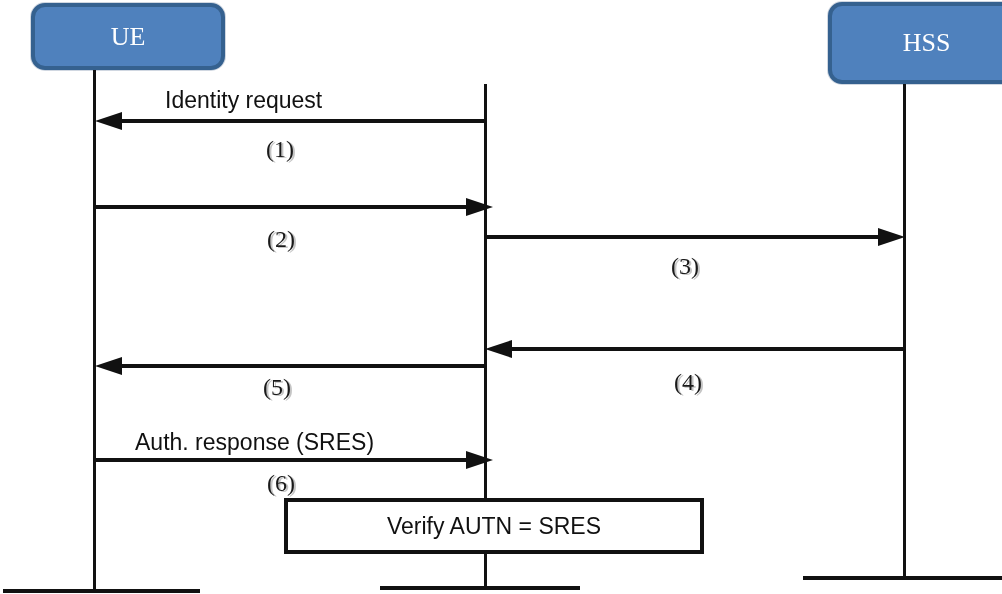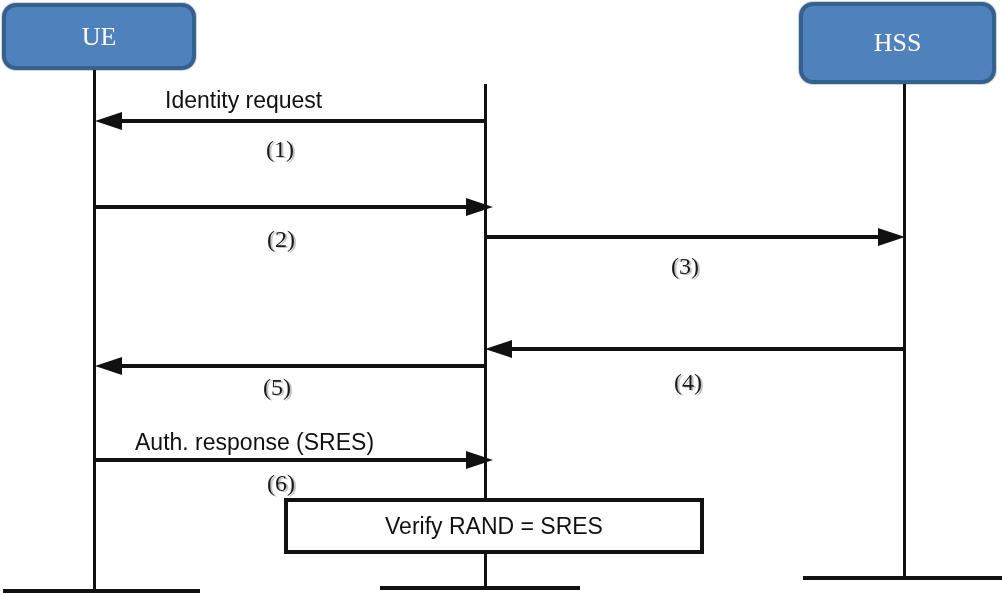--- a/index.html
+++ b/index.html
@@ -23,20 +23,21 @@
     background: #4f81bd;
     border: 4px solid #35618f;
     border-radius: 14px;
     color: #ffffff;
     font-family: "Liberation Serif", serif;
     font-size: 26px;
     display: flex;
     align-items: center;
     justify-content: center;
     box-shadow: 0 0 0 1px rgba(120,140,170,0.35);
+    margin-left: 29px;
   }
   #actor-ue  { left: 2px;   top: 3px; width: 194px; height: 67px; }
   #actor-mme { left: 386px; top: 2px; width: 197px; height: 82px; }
   #actor-hss { left: 799px; top: 2px; width: 197px; height: 82px; }
 
   
   .lifeline {
     position: absolute;
     width: 3px;
     background: #111111;
@@ -181,16 +182,16 @@
   <div class="msg-line" id="m5-line"></div>
   <div class="head-left" id="m5-head"></div>
   <div class="msg-num" id="m5-num">(5)</div>
 
   <div class="msg-line" id="m6-line"></div>
   <div class="head-right" id="m6-head"></div>
   <div class="msg-label" id="m6-label">Auth. response (SRES)</div>
   <div class="msg-num" id="m6-num">(6)</div>
 
   <div id="verify-box">
-    <span>Verify RAND = SRES</span>
+    <span>Verify AUTN = SRES</span>
   </div>
 
 </div>
 
 </body></html>

